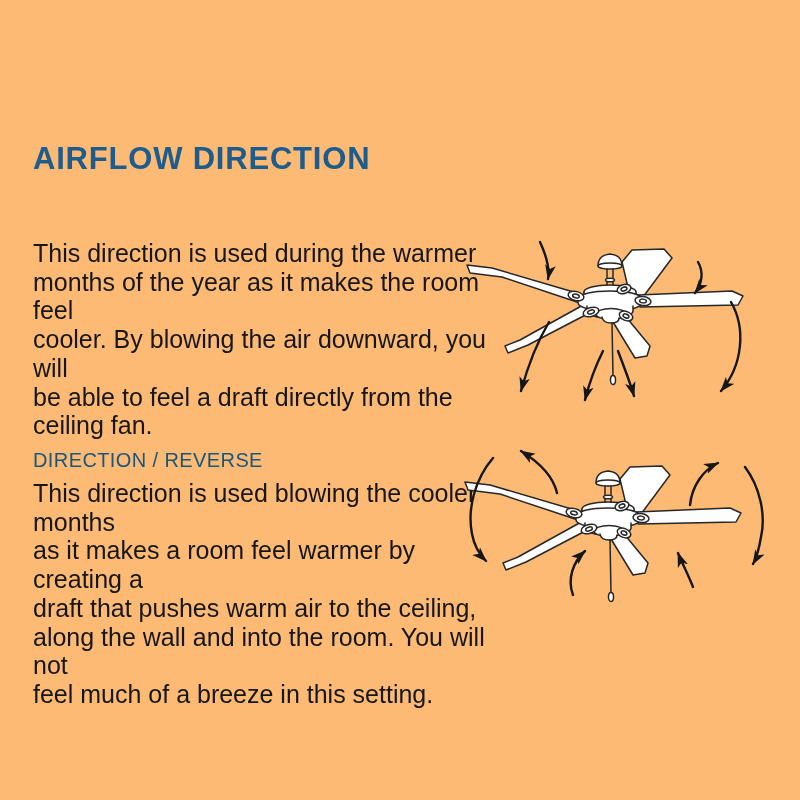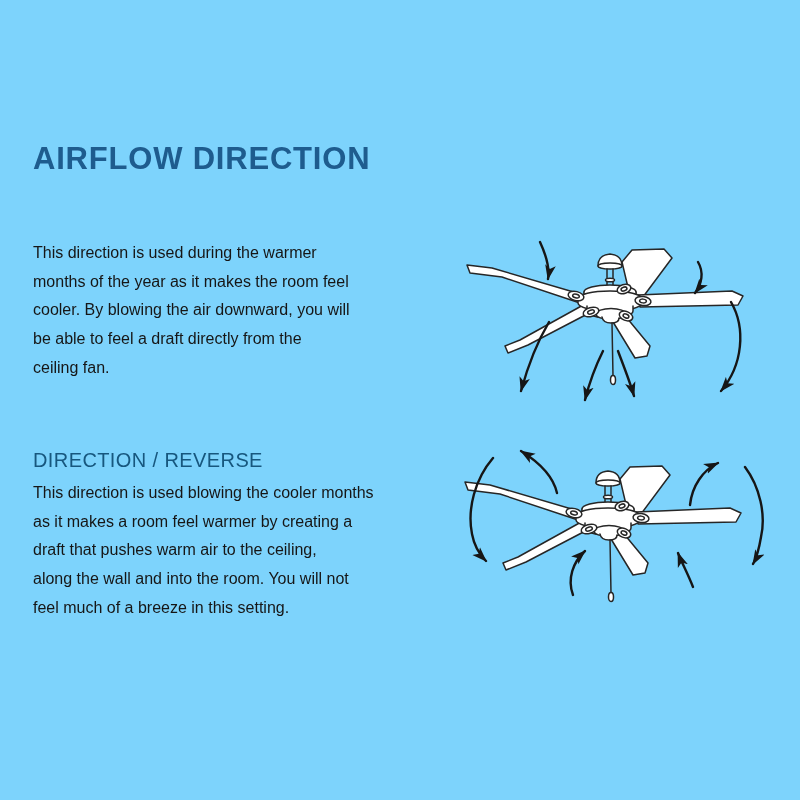--- a/index.html
+++ b/index.html
@@ -1,19 +1,19 @@
 <!DOCTYPE html>
 <html><head>
 <meta charset="utf-8">
 <style>
   * { margin: 0; padding: 0; box-sizing: border-box; }
   html, body { width: 800px; height: 800px; background: #ffffff; }
   body { position: relative; overflow: hidden; font-family: "Liberation Sans", "DejaVu Sans", sans-serif; }
 
-  .page { position: absolute; inset: 0; background: #7dd3fc; }
+  .page { position: absolute; inset: 0; background: #fdba74; }
 
   .title {
     position: absolute;
     left: 33px; top: 141px;
     font-size: 31px;
     font-weight: 700;
     letter-spacing: 0.8px;
     color: #1e5c8e;
   }
 
@@ -22,21 +22,21 @@
   .section.sec2 { top: 449px; }
 
   .section h2 {
     font-size: 20px;
     font-weight: 400;
     letter-spacing: 0.4px;
     color: #17577e;
     margin-bottom: 7px;
   }
   .section p {
-    font-size: 16px;
+    font-size: 25px;
     line-height: 28.7px;
     color: #161616;
     white-space: pre-line;
   }
 
   .fig { position: absolute; width: 345px; height: 220px; }
   .fig.fig1 { left: 455px; top: 225px; }
   .fig.fig2 { left: 455px; top: 437px; }
   .fig svg { display: block; width: 100%; height: 100%; }
 </style>

